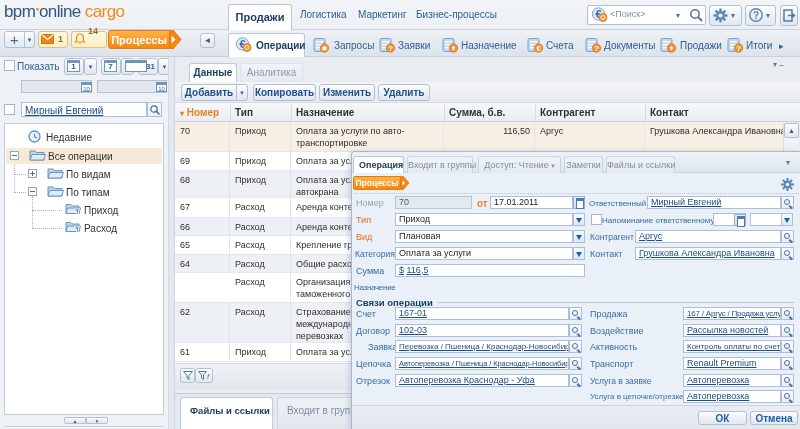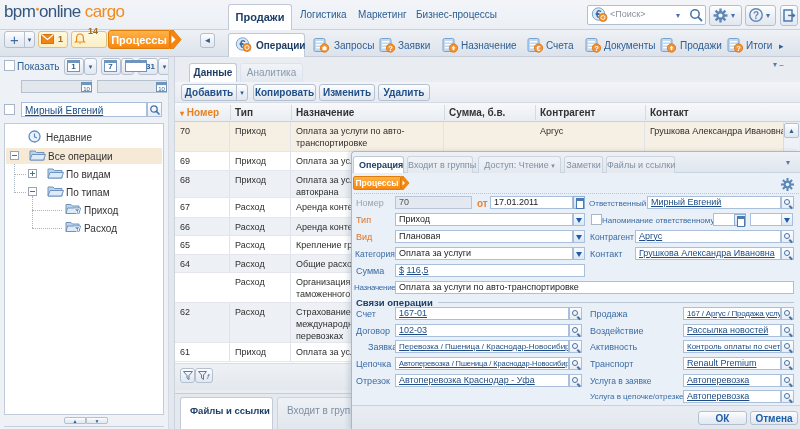--- a/index.html
+++ b/index.html
@@ -305,20 +305,21 @@
   <div class="abs" style="left:116px;top:48px;width:1px;height:15px;background:#d4dae2;"></div>
   <div class="abs" style="left:269px;top:48px;width:1px;height:15px;background:#d4dae2;"></div>
   <div class="abs" style="left:360px;top:48px;width:1px;height:15px;background:#d4dae2;"></div>
   <div class="abs" style="left:470px;top:48px;width:1px;height:15px;background:#d4dae2;"></div>
 
   <div class="abs" id="grid" style="left:0;top:65px;width:608px;height:241px;background:#fff;">
     <div class="grow" style="top:0;height:30px;background:#f6efe3;">
       <div class="cell c1">70</div>
           <div class="cell c2">Приход</div>
       <div class="cell c3">Оплата за услуги по авто-<br>транспортировке</div>
+      <div class="cell c4">116,50</div>
           <div class="cell c5">Аргус</div>
       <div class="cell c6">Грушкова Александра Ивановна</div>
     </div>
     <div class="grow" style="top:30px;height:19px;background:#fff;">
       <div class="cell c1">69</div>
           <div class="cell c2">Приход</div>
       <div class="cell c3">Оплата за услуги</div>
     </div>
     <div class="grow" style="top:49px;height:27px;background:#edf0f4;">
       <div class="cell c1">68</div>
@@ -443,21 +444,20 @@
   <div class="fld" style="left:43px;top:94.5px;width:178px;line-height:11px;">Оплата за услуги</div>
   <div class="abs ddb" style="left:221px;top:94.5px;"></div>
   <div class="lbl" style="left:238px;top:96.5px;">Контакт</div>
   <div class="fld" style="left:283px;top:94.5px;width:146px;line-height:11px;"><span class="lnk">Грушкова Александра Ивановна</span></div>
   <div class="mag magi" style="left:429px;top:94.5px;"></div>
 
   <div class="lbl" style="left:4px;top:113.5px;">Сумма</div>
   <div class="fld" style="left:43px;top:111.5px;width:190px;line-height:11px;"><span class="lnk">$</span> <span class="lnk">116,5</span></div>
 
   <div class="lbl" style="left:2px;top:131px;font-size:8px;letter-spacing:-0.3px;">Назначение</div>
-  <div class="fld" style="left:43px;top:128.5px;width:399px;line-height:11px;">Оплата за услуги по авто-транспортировке</div>
 
   <div class="abs" style="left:4px;top:145px;color:#1d3e66;font-weight:bold;font-size:9.5px;">Связи операции</div>
   <div class="abs" style="left:86px;top:150px;width:356px;height:0;border-top:1px solid #b9c6d6;"></div>
 
   <div class="lbl" style="left:4px;top:157px;">Счет</div>
   <div class="fld" style="left:43px;top:155px;width:174px;line-height:11px;"><span class="lnk">167-01</span></div>
   <div class="mag magi" style="left:217px;top:155px;"></div>
   <div class="lbl" style="left:238px;top:157px;">Продажа</div>
   <div class="fld" style="left:331px;top:155px;width:98px;line-height:11px;"><span class="lnk" style="font-size:8px;letter-spacing:-0.2px;">167 / Аргус / Продажа услуг</span></div>
   <div class="mag magi" style="left:429px;top:155px;"></div>

